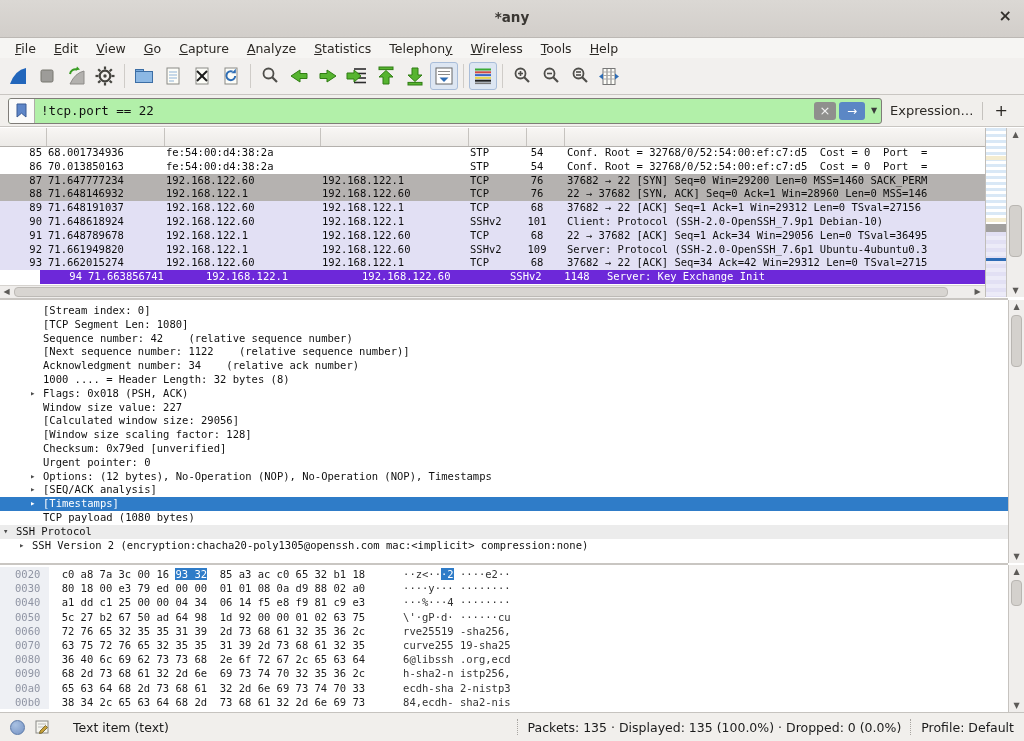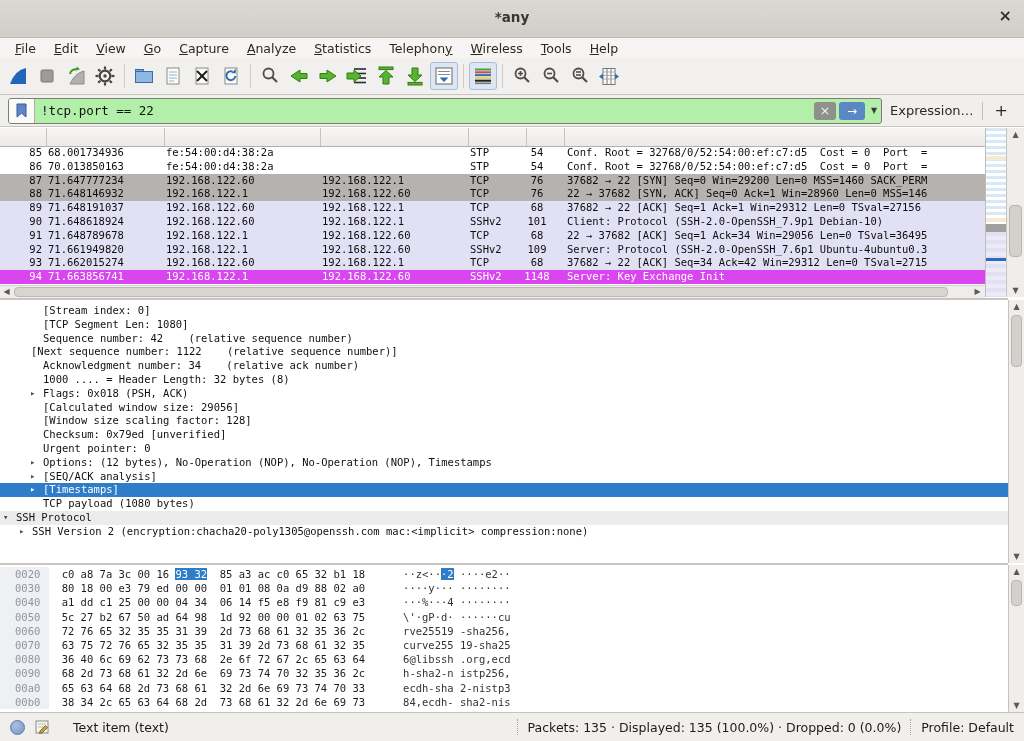--- a/index.html
+++ b/index.html
@@ -42,21 +42,21 @@
     background:linear-gradient(#f8f6f4,#eceae7);border-bottom:1px solid #b3b0ac;font-size:12px;color:#171717;}
   .pl-col{position:absolute;top:1px;white-space:nowrap;overflow:hidden;margin-top:45px;}
   .c-no{left:4px;}  .c-time{left:48px;} .c-src{left:166px;} .c-dst{left:322px;}
   .c-proto{left:470px;} .c-len{left:528px;width:36px;} .c-info{left:567px;}
   .hsepl{position:absolute;top:0;width:1px;height:18px;background:#c6c3bf;}
   .plist{position:absolute;top:146px;left:0;width:985px;height:139px;overflow:hidden;
     font-family:"DejaVu Sans Mono",monospace;font-size:10.5px;color:#0d0d0d;}
   .prow{position:relative;height:13.8px;line-height:13.8px;white-space:pre;}
   .prow.gray{background:#b5b2b0;}
   .prow.lav{background:#e2e0f4;}
-  .prow.sel{background:#d946ef;color:#fff;}
+  .prow.sel{background:#6d28d9;color:#fff;margin-left:40px;}
   .pf{position:absolute;top:0;}
   .f-no{left:0;width:42px;text-align:right;}
   .f-time{left:48px;} .f-src{left:166px;} .f-dst{left:322px;} .f-proto{left:470px;}
   .f-len{left:514px;width:46px;text-align:center;}
   .f-info{left:567px;right:0;overflow:hidden;}
   
   .hscroll{position:absolute;top:285px;left:0;width:985px;height:12px;background:#efedeb;border-top:1px solid #d6d3cf;}
   .hs-btn{position:absolute;top:0;width:13px;height:12px;color:#5c5a57;font-size:8px;line-height:12px;text-align:center;}
   .hs-thumb{position:absolute;top:1px;left:14px;width:934px;height:10px;background:#d8d5d1;border:1px solid #bdbab6;border-radius:4px;box-sizing:border-box;}
   .minimap{position:absolute;top:128px;left:985px;width:21px;height:169px;border-left:1px solid #c0bdb9;box-sizing:border-box;
@@ -357,24 +357,25 @@
   <div class="vscroll" style="left:1006px;top:128px;width:18px;height:169px;">
     <div class="vs-btn" style="top:0">▲</div>
     <div class="vs-thumb" style="top:77px;height:52px;"></div>
     <div class="vs-btn" style="bottom:0">▼</div>
   </div>
 
   <div class="details">
       <div class="dline"><span class="dtext" style="left: 43px;">[Stream index: 0]</span></div>
       <div class="dline"><span class="dtext" style="left: 43px;">[TCP Segment Len: 1080]</span></div>
       <div class="dline"><span class="dtext" style="left: 43px;">Sequence number: 42    (relative sequence number)</span></div>
-      <div class="dline"><span class="dtext" style="left: 31px;">[Next sequence number: 1122    (relative sequence number)]</span></div>
+      <div class="dline"><span class="dtext" style="left: 43px;">[Next sequence number: 1122    (relative sequence number)]</span></div>
       <div class="dline"><span class="dtext" style="left: 43px;">Acknowledgment number: 34    (relative ack number)</span></div>
       <div class="dline"><span class="dtext" style="left: 43px;">1000 .... = Header Length: 32 bytes (8)</span></div>
       <div class="dline"><span class="darrow" style="left: 30px;">▸</span><span class="dtext" style="left: 43px;">Flags: 0x018 (PSH, ACK)</span></div>
+      <div class="dline"><span class="dtext" style="left: 43px;">Window size value: 227</span></div>
       <div class="dline"><span class="dtext" style="left: 43px;">[Calculated window size: 29056]</span></div>
       <div class="dline"><span class="dtext" style="left: 43px;">[Window size scaling factor: 128]</span></div>
       <div class="dline"><span class="dtext" style="left: 43px;">Checksum: 0x79ed [unverified]</span></div>
       <div class="dline"><span class="dtext" style="left: 43px;">Urgent pointer: 0</span></div>
       <div class="dline"><span class="darrow" style="left: 30px;">▸</span><span class="dtext" style="left: 43px;">Options: (12 bytes), No-Operation (NOP), No-Operation (NOP), Timestamps</span></div>
       <div class="dline"><span class="darrow" style="left: 30px;">▸</span><span class="dtext" style="left: 43px;">[SEQ/ACK analysis]</span></div>
       <div class="dline sel"><span class="darrow" style="left: 30px;">▸</span><span class="dtext" style="left: 43px;">[Timestamps]</span></div>
       <div class="dline"><span class="dtext" style="left: 43px;">TCP payload (1080 bytes)</span></div>
       <div class="dline gray"><span class="darrow" style="left: 3px;">▾</span><span class="dtext" style="left: 16px;">SSH Protocol</span></div>
       <div class="dline"><span class="darrow" style="left: 19px;">▸</span><span class="dtext" style="left: 32px;">SSH Version 2 (encryption:chacha20-poly1305@openssh.com mac:&lt;implicit&gt; compression:none)</span></div>

